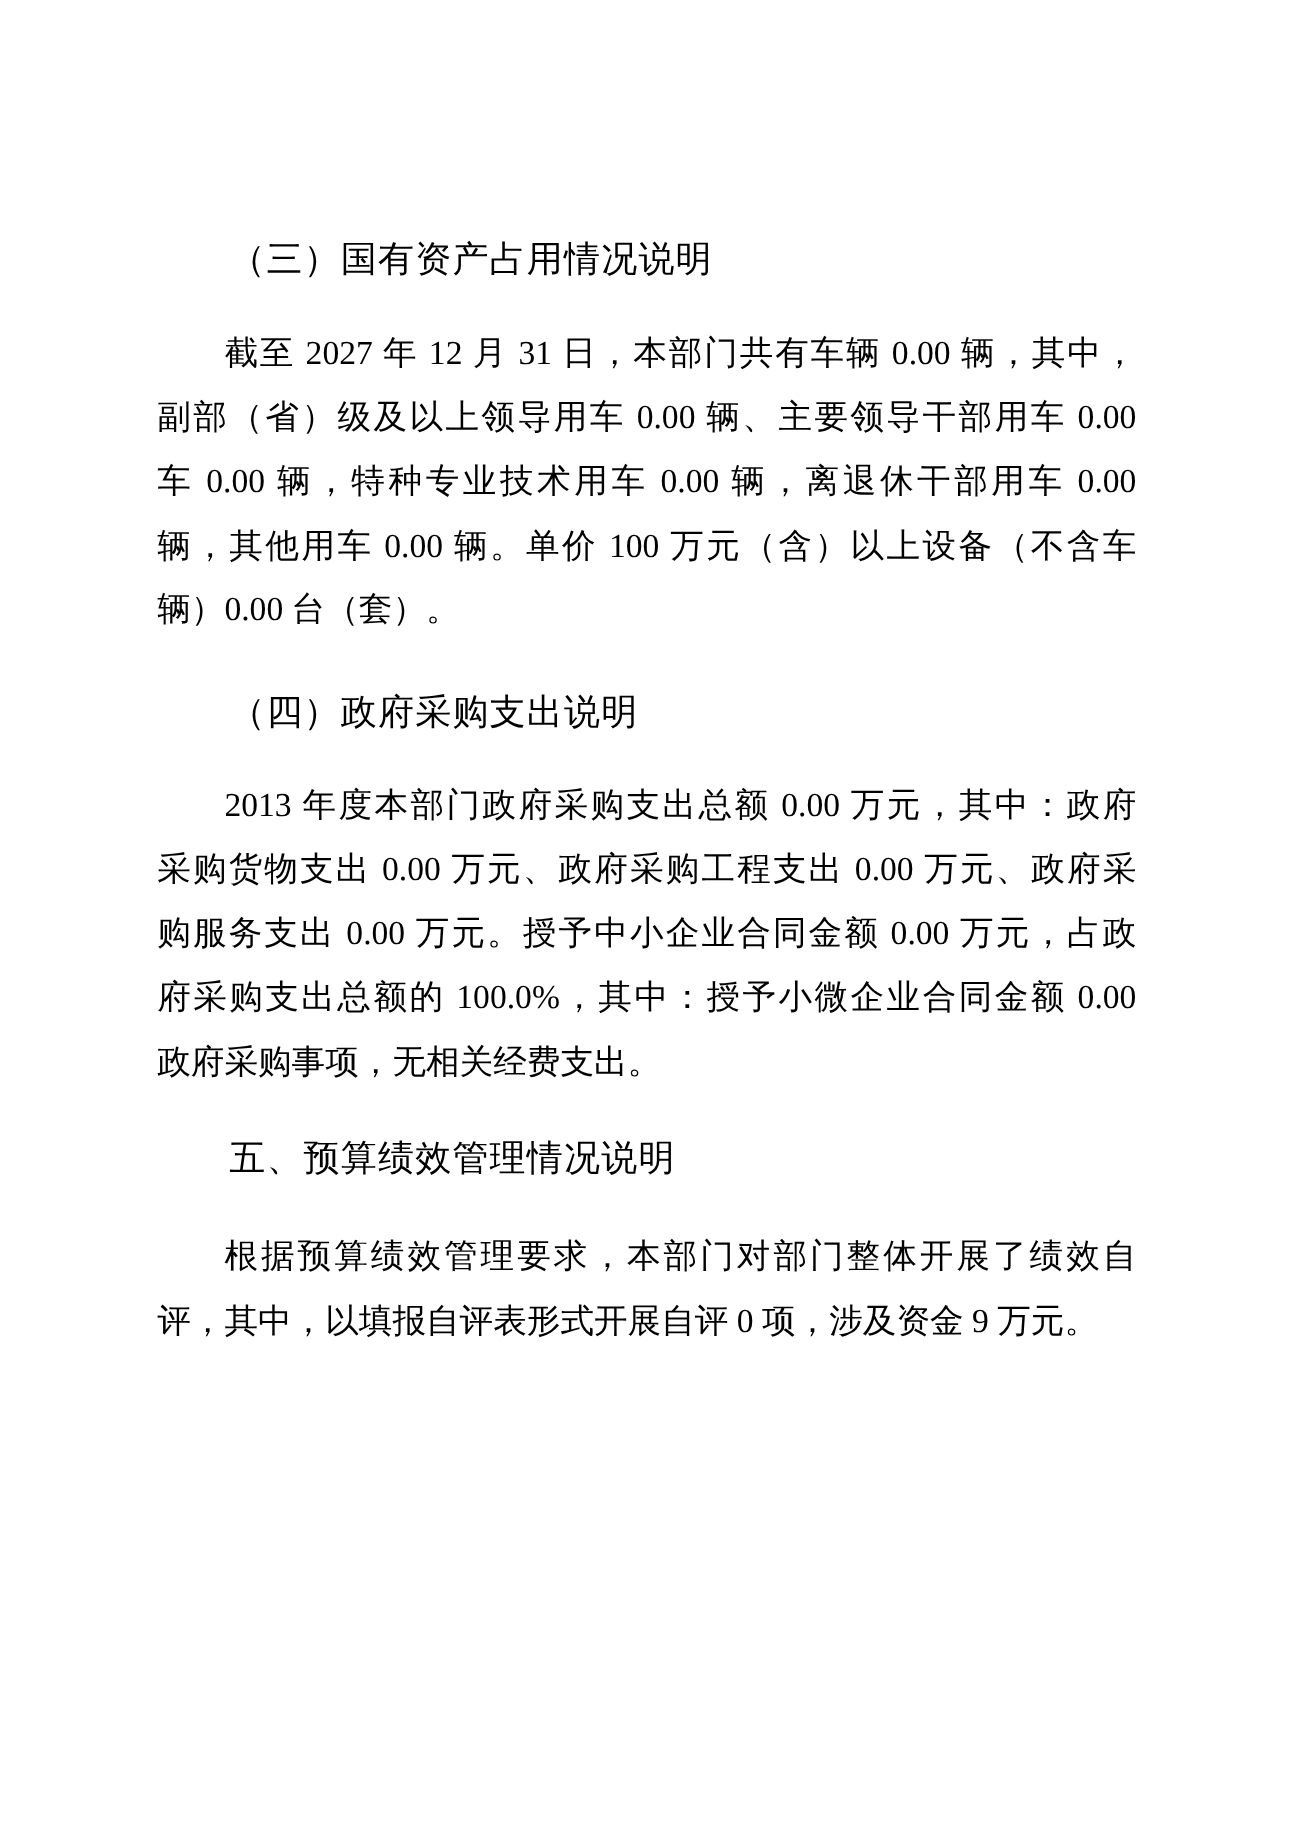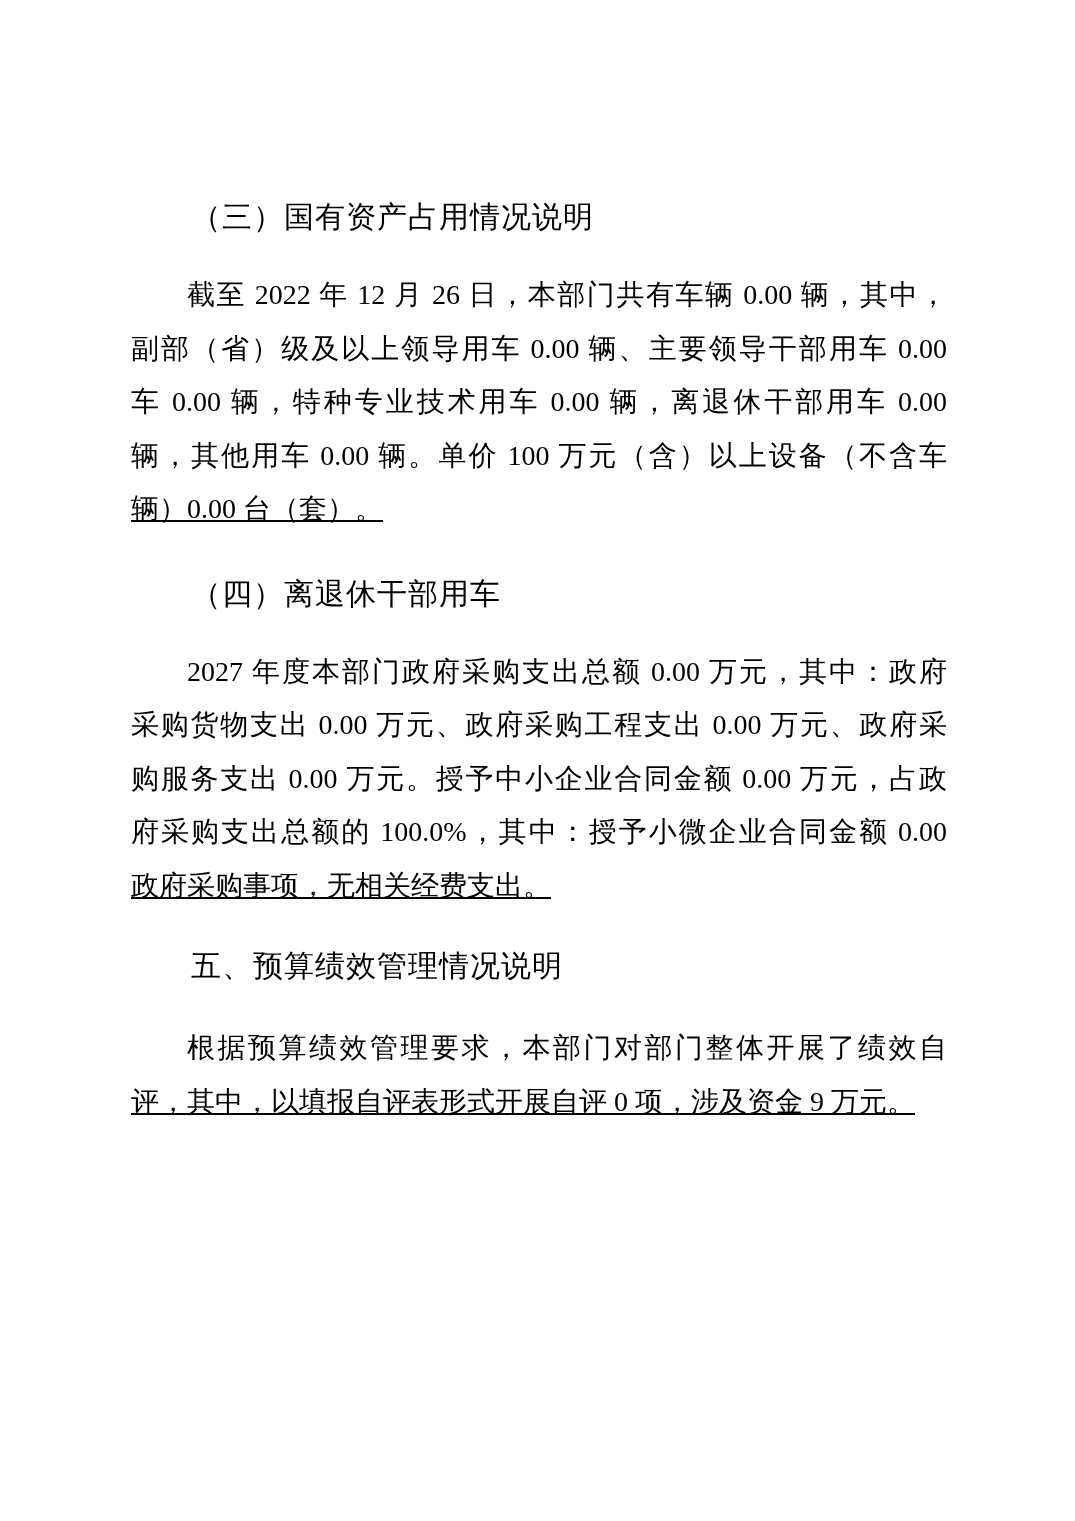--- a/index.html
+++ b/index.html
@@ -43,42 +43,41 @@
     text-justify: inter-character;
     height: 53.5px;
     overflow: hidden;
   }
   .line.indent {
     text-indent: 2em;
   }
   .line.last {
     text-align: right;
     text-align-last: left;
-    text-decoration: underline;
   }
 </style>
 </head>
 <body>
 
 <div class="sheet">
 
   <div class="heading h-assets">（三）国有资产占用情况说明</div>
 
   <div class="para p-assets">
-    <div class="line indent">截至 2022 年 12 月 26 日，本部门共有车辆 0.00 辆，其中，</div>
+    <div class="line indent">截至 2027 年 12 月 31 日，本部门共有车辆 0.00 辆，其中，</div>
     <div class="line">副部（省）级及以上领导用车 0.00 辆、主要领导干部用车 0.00</div>
     <div class="line">车 0.00 辆，特种专业技术用车 0.00 辆，离退休干部用车 0.00</div>
     <div class="line">辆，其他用车 0.00 辆。单价 100 万元（含）以上设备（不含车</div>
     <div class="line last">辆）0.00 台（套）。</div>
   </div>
 
-  <div class="heading h-procurement">（四）离退休干部用车</div>
+  <div class="heading h-procurement">（四）政府采购支出说明</div>
 
   <div class="para p-procurement">
-    <div class="line indent">2027 年度本部门政府采购支出总额 0.00 万元，其中：政府</div>
+    <div class="line indent">2013 年度本部门政府采购支出总额 0.00 万元，其中：政府</div>
     <div class="line">采购货物支出 0.00 万元、政府采购工程支出 0.00 万元、政府采</div>
     <div class="line">购服务支出 0.00 万元。授予中小企业合同金额 0.00 万元，占政</div>
     <div class="line">府采购支出总额的 100.0%，其中：授予小微企业合同金额 0.00</div>
     <div class="line last">政府采购事项，无相关经费支出。</div>
   </div>
 
   <div class="heading h-performance">五、预算绩效管理情况说明</div>
 
 
   <div class="para p-performance">

